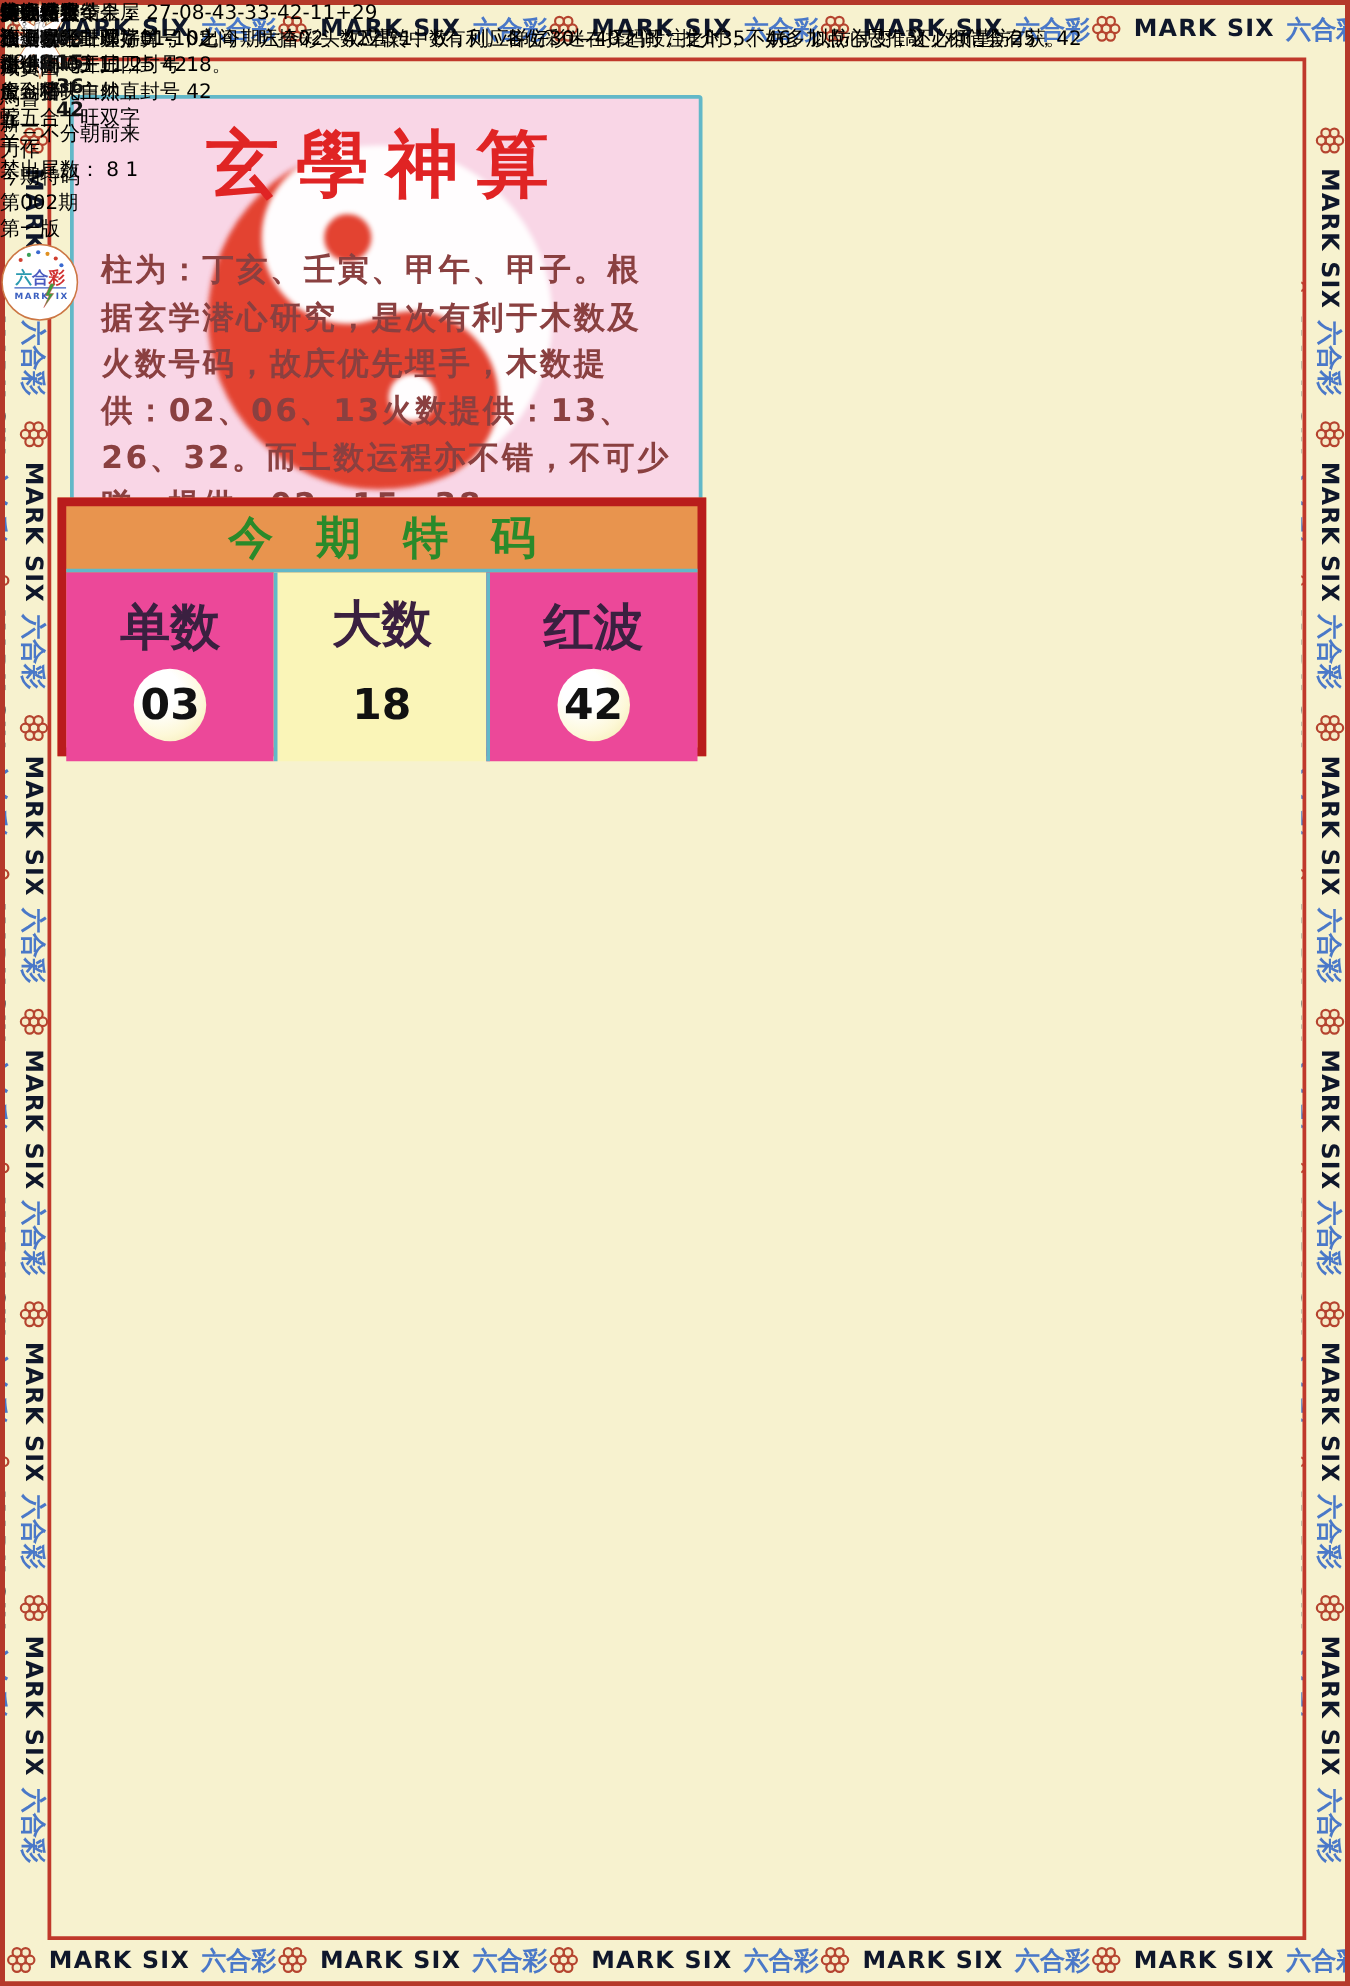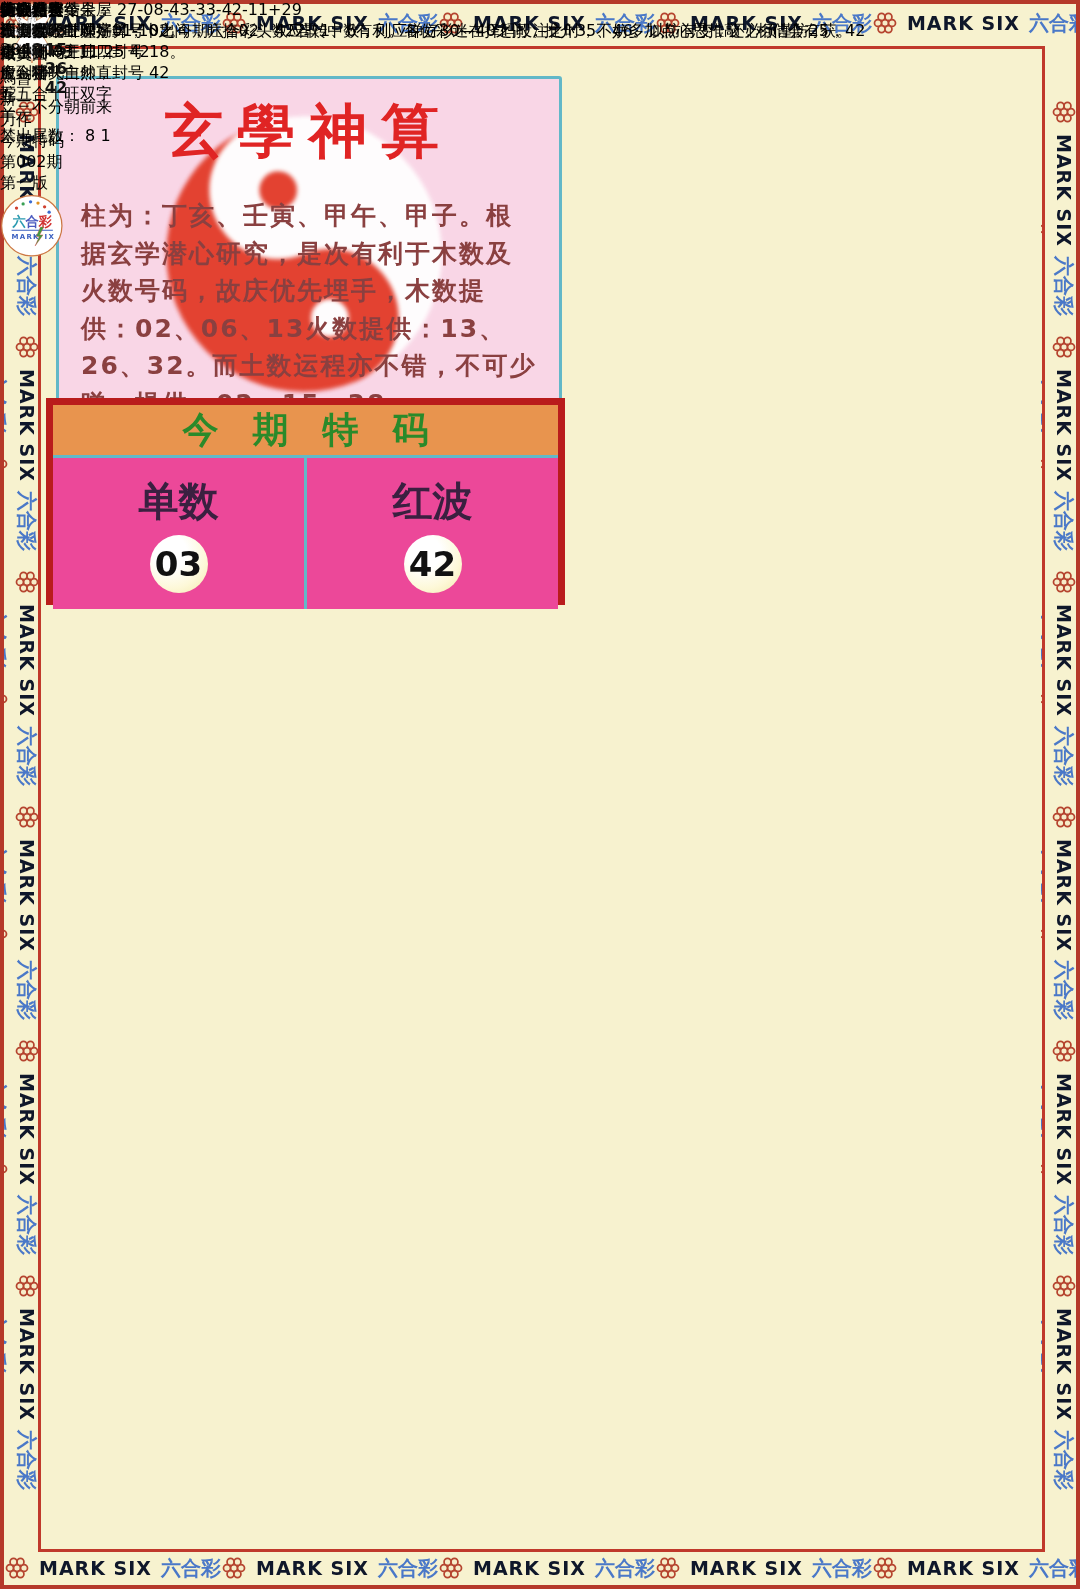--- a/index.html
+++ b/index.html
@@ -556,20 +556,24 @@
     <div class="xx-title">玄學神算</div>
     <div class="xx-body">柱为：丁亥、壬寅、甲午、甲子。根据玄学潜心研究，是次有利于木数及火数号码，故庆优先埋手，木数提供：02、06、13火数提供：13、26、32。而土数运程亦不错，不可少睇，提供：02、15、38</div>
   </section>
 
   <section class="box tqtm">
     <div class="tq-header">今期特码</div>
     <div class="tq-cols">
       <div class="tq-col bg-pink">
         <div class="tq-label">单数</div>
         <div class="ball ball-white">03</div>
+      </div>
+      <div class="tq-col bg-lyellow">
+        <div class="tq-label">大数</div>
+        <div class="ball ball-orange">18</div>
       </div>
       <div class="tq-col bg-pink">
         <div class="tq-label">红波</div>
         <div class="ball ball-white">42</div>
       </div>
     </div>
   </section>
 
   <section class="box panel">
     <div class="star-wrap">

